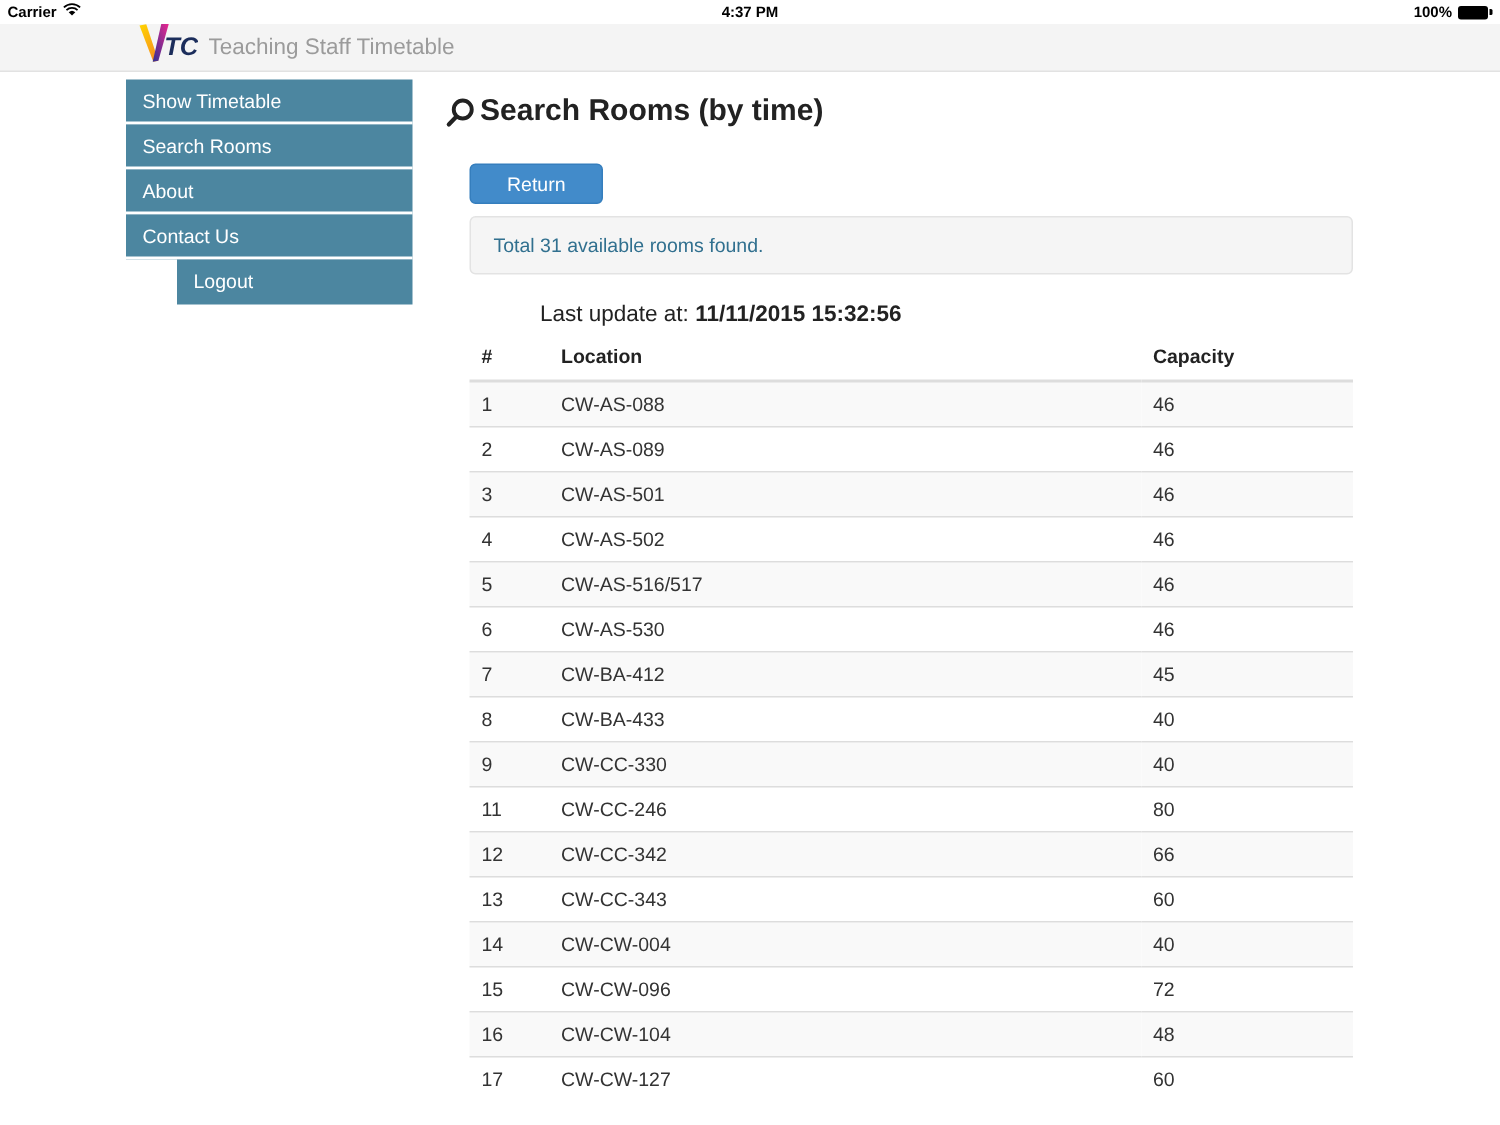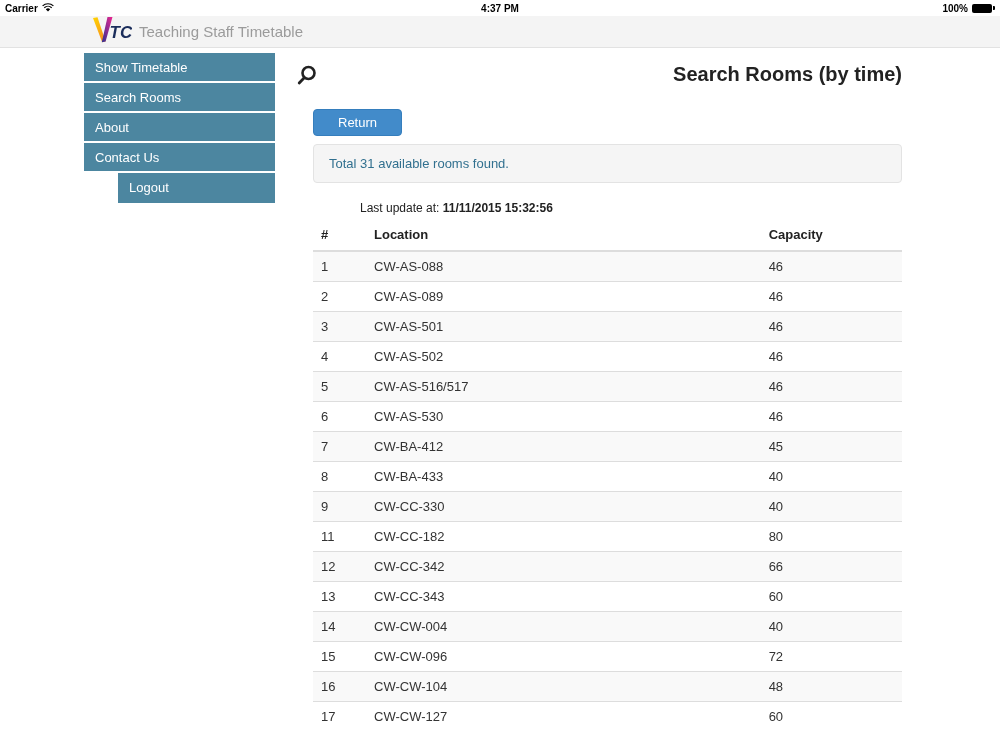--- a/index.html
+++ b/index.html
@@ -81,21 +81,20 @@
   }
   .page-title {
     margin-top: 15px;
     margin-left: -16px;
     font-size: 20px;
     font-weight: bold;
     color: #222;
     display: flex;
     align-items: center;
     gap: 3px;
-    justify-content: space-between;
   }
   .search-icon-svg { display: block; }
 
   .btn-return {
     margin-top: 23px;
     display: inline-block;
     background: var(--button, #428bca);
     border: 1px solid #357ebd;
     color: #fff;
     font-size: 13px;
@@ -111,21 +110,21 @@
     border: 1px solid #e3e3e3;
     border-radius: 4px;
     padding: 11px 15px;
     font-size: 13px;
     color: var(--info_text, #31708f);
   }
   .well b { font-weight: normal; }
 
   .last-update {
     margin-top: 18px;
-    font-size: 12px;
+    font-size: 15px;
     color: #222;
     padding-left: 47px;
   }
   .last-update .lu-value { font-weight: bold; }
 
   table.rooms {
     margin-top: 4px;
     width: 100%;
     border-collapse: collapse;
     font-size: 13px;
@@ -284,21 +283,21 @@
 
         <tr>
           <td>9</td>
           <td>CW-CC-330</td>
           <td>40</td>
         </tr>
 
 
         <tr>
           <td>11</td>
-          <td>CW-CC-182</td>
+          <td>CW-CC-246</td>
           <td>80</td>
         </tr>
 
         <tr>
           <td>12</td>
           <td>CW-CC-342</td>
           <td>66</td>
         </tr>
 
         <tr>

